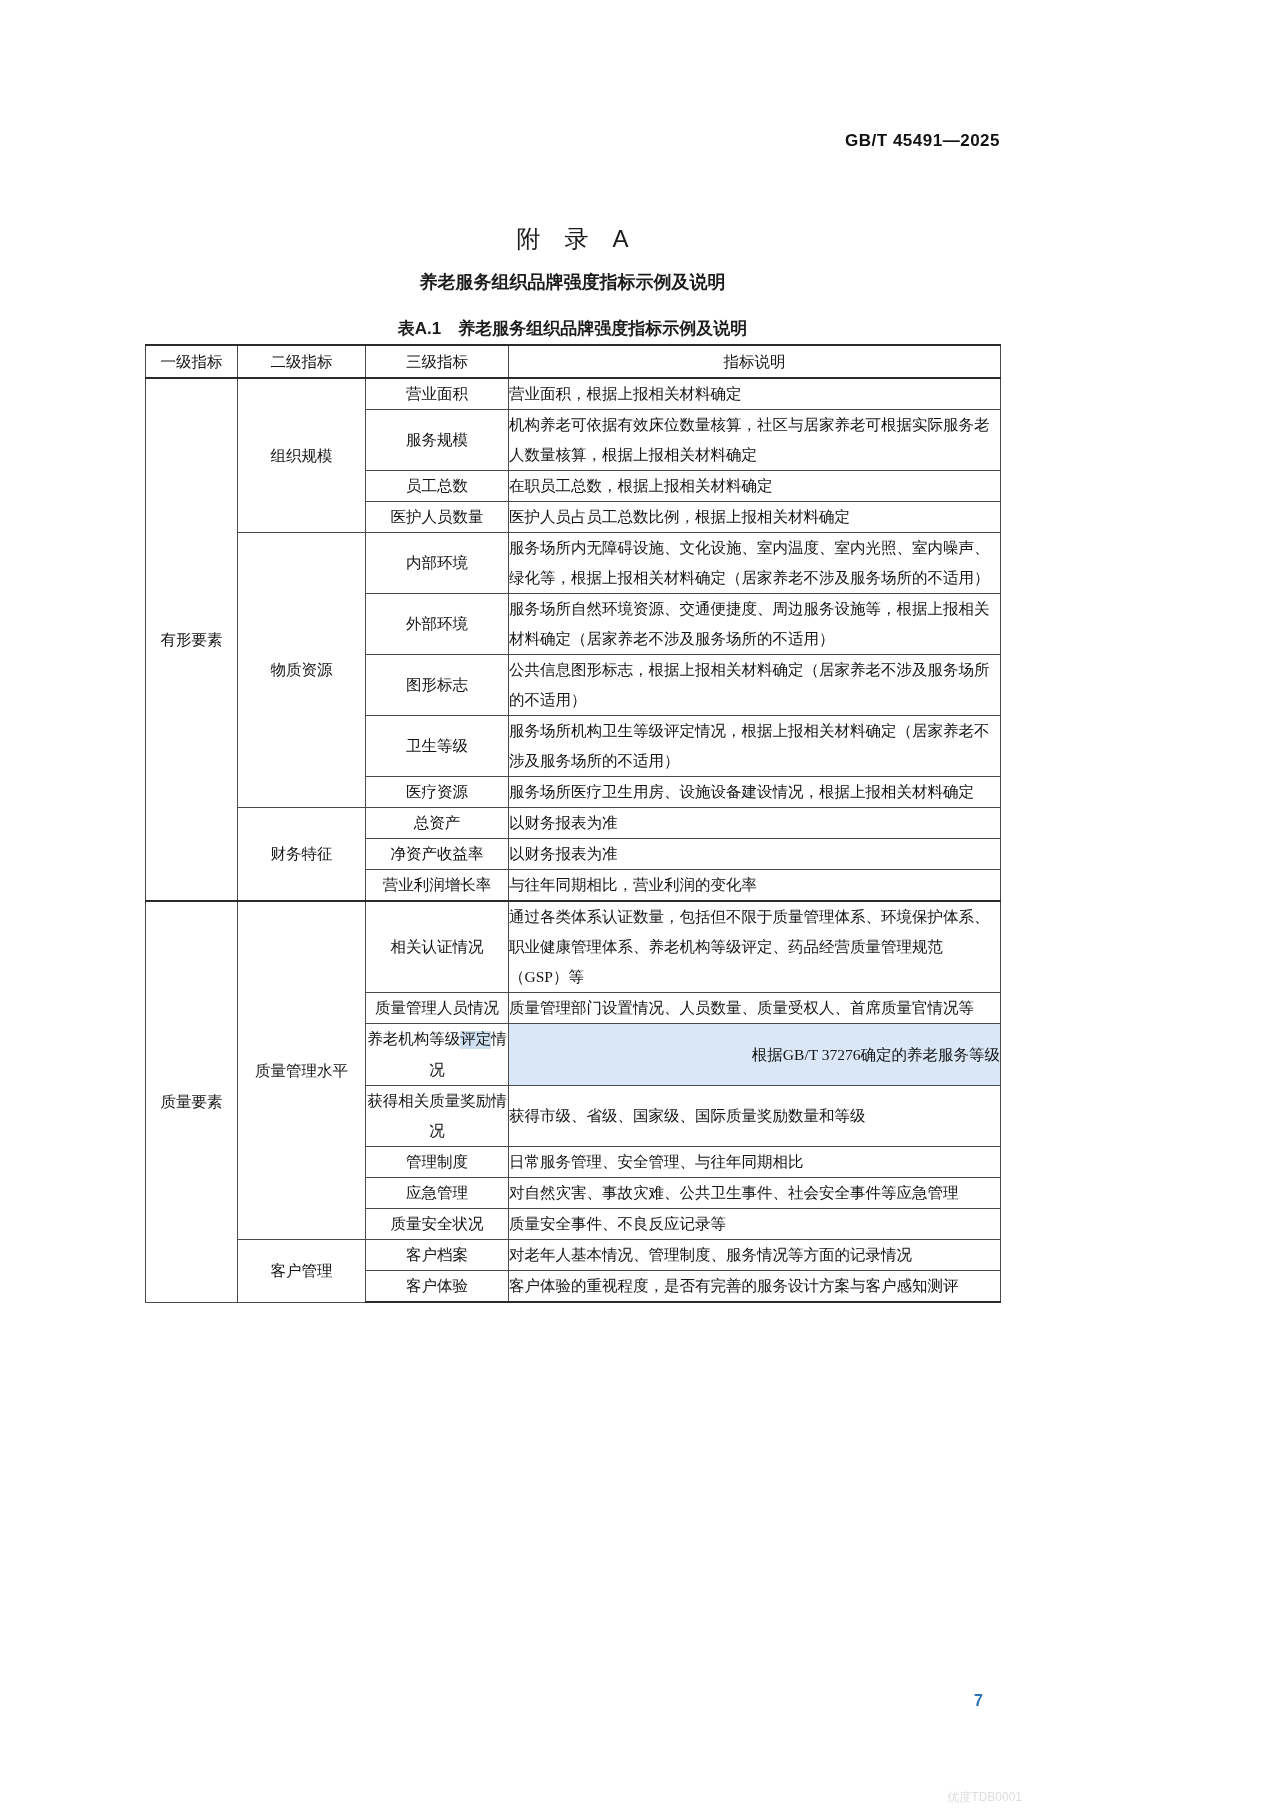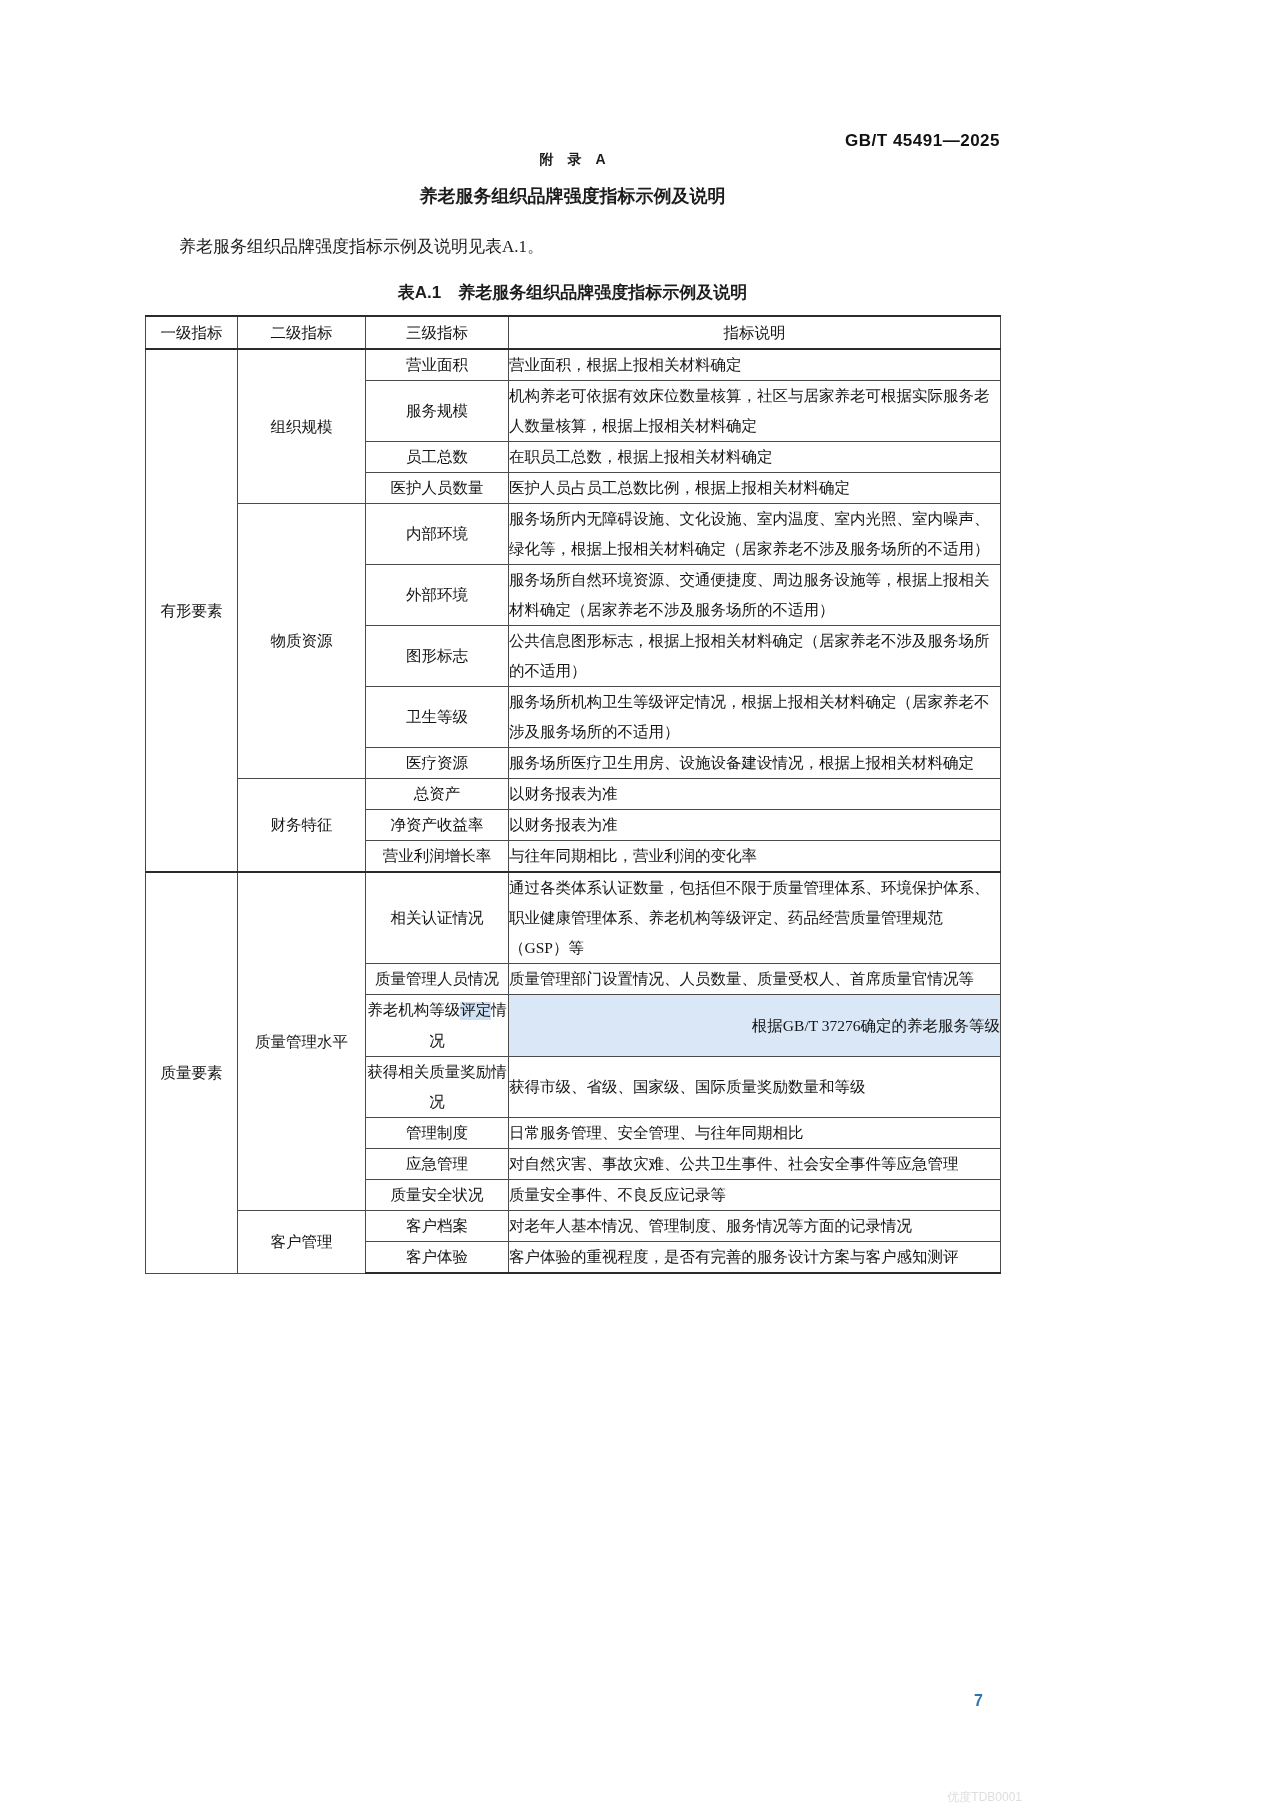--- a/index.html
+++ b/index.html
@@ -15,24 +15,25 @@
   .doc-code{
     padding-top:131px;
     text-align:right;
     font-family:"Liberation Sans", sans-serif;
     font-weight:600;
     font-size:17px;
     letter-spacing:0.5px;
     color:#111;
   }
   .title1{
-    text-align:center;
-    font-family:"Liberation Sans", sans-serif;
-    font-weight:700;
-    font-size:14px;
+    margin-top:72px;
+    text-align:center;
+    font-family:"Liberation Sans", sans-serif;
+    font-weight:400;
+    font-size:24px;
   }
   .title2{
     margin-top:16px;
     text-align:center;
     font-family:"Liberation Sans", sans-serif;
     font-weight:600;
     font-size:17px;
   }
   .title3{
     margin-top:15px;
@@ -47,21 +48,21 @@
     text-indent:2em;
   }
   .caption{
     margin-top:23px;
     text-align:center;
     font-family:"Liberation Sans", sans-serif;
     font-weight:700;
     font-size:17px;
   }
   table.indicator-table{
-    margin-top:11px;
+    margin-top:4px;
     border-collapse:collapse;
     width:855px;
     table-layout:fixed;
     font-size:15.5px;
     color:#141414;
   }
   table.indicator-table td{
     border:1px solid #4a4a4a;
     line-height:30px;
     vertical-align:middle;
@@ -102,21 +103,20 @@
   }
 </style>
 </head>
 <body>
 
 <div class="page">
   <div class="content">
     <div class="doc-code">GB/T 45491—2025</div>
     <div class="title1">附　录　A</div>
     <div class="title3">养老服务组织品牌强度指标示例及说明</div>
-    <div class="intro">养老服务组织品牌强度指标示例及说明见表A.1。</div>
     <div class="caption">表A.1　养老服务组织品牌强度指标示例及说明</div>
 
     <table class="indicator-table">
       <colgroup>
         <col class="col1">
           <col class="col2">
           <col class="col3">
           <col class="col4">
       </colgroup>
       <tbody id="table-body">

